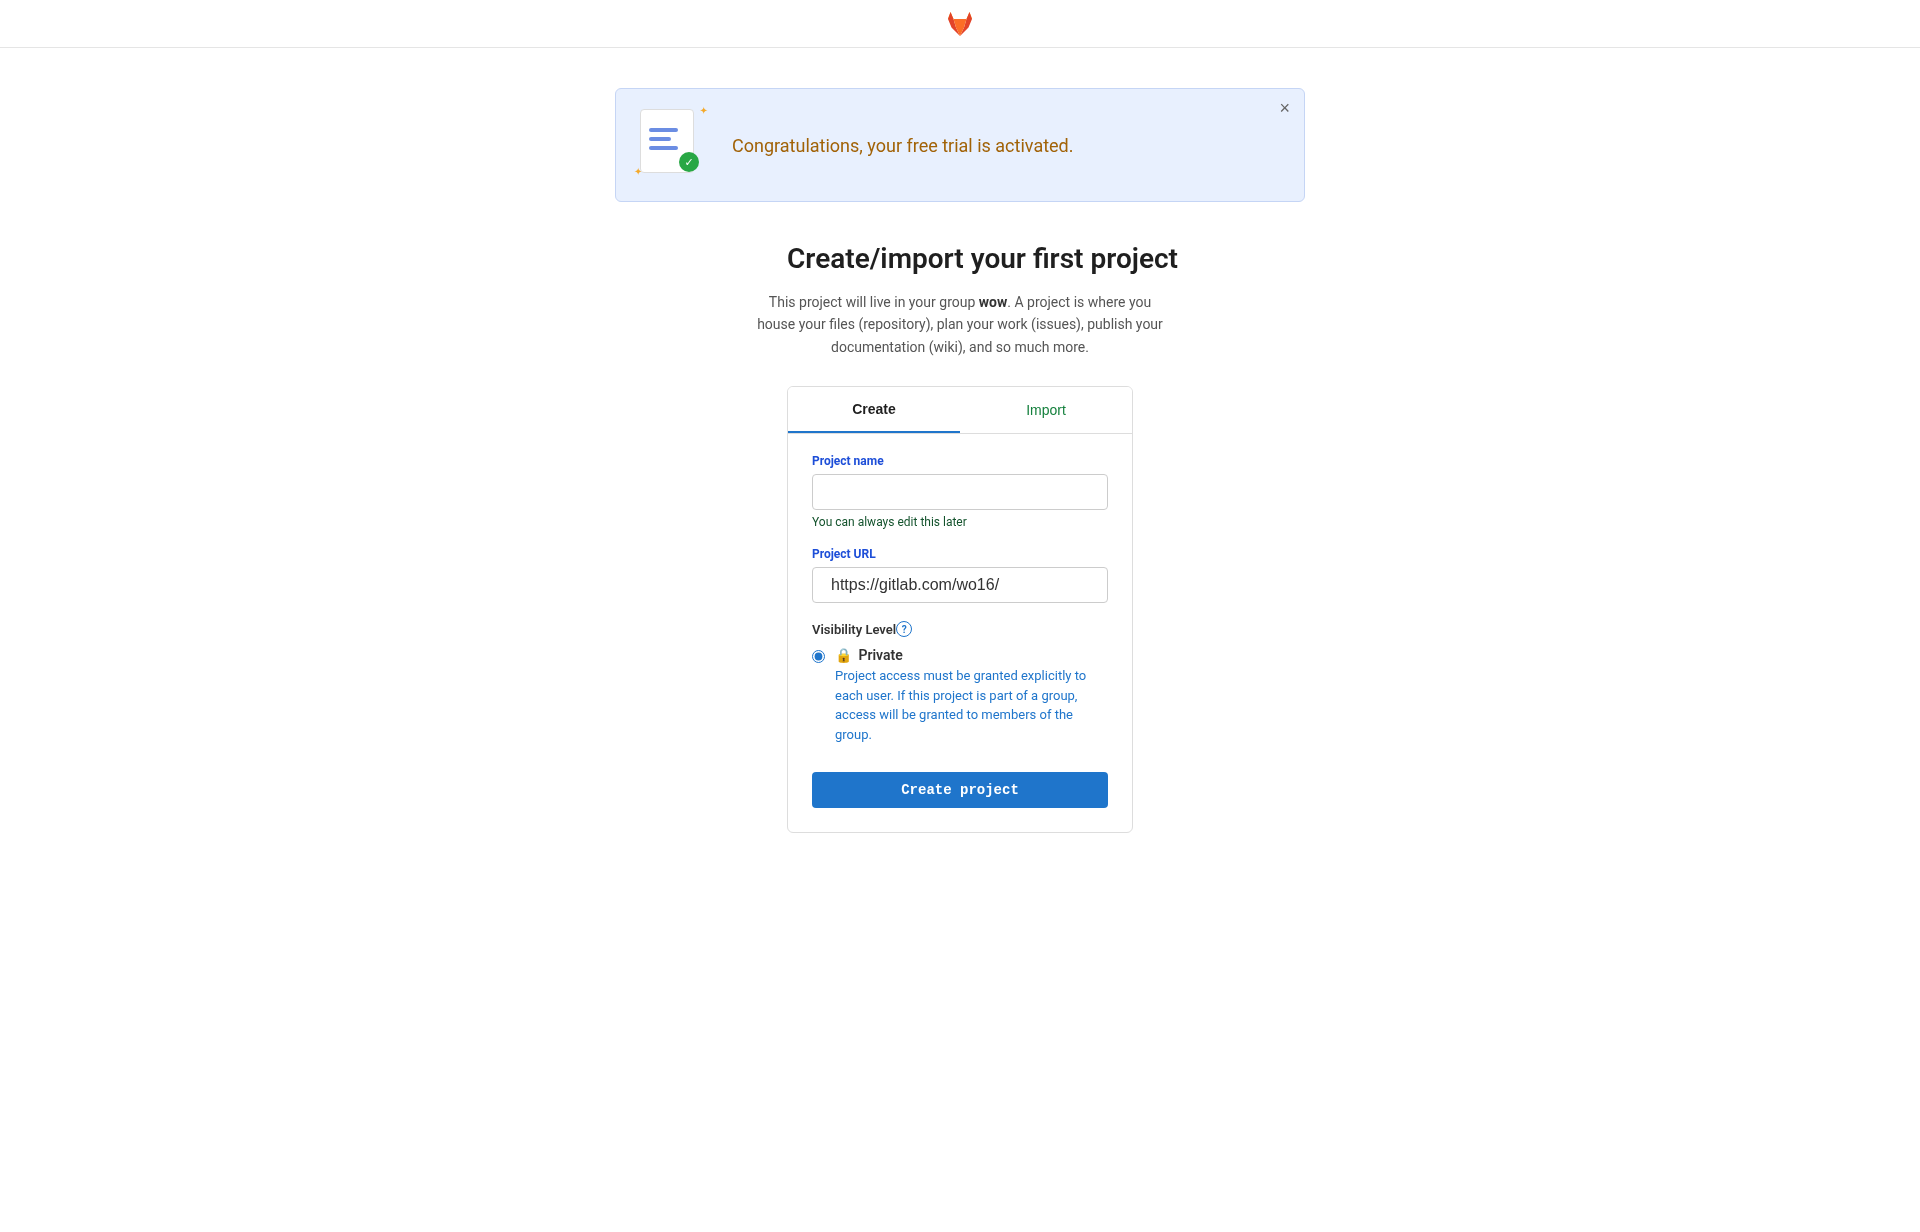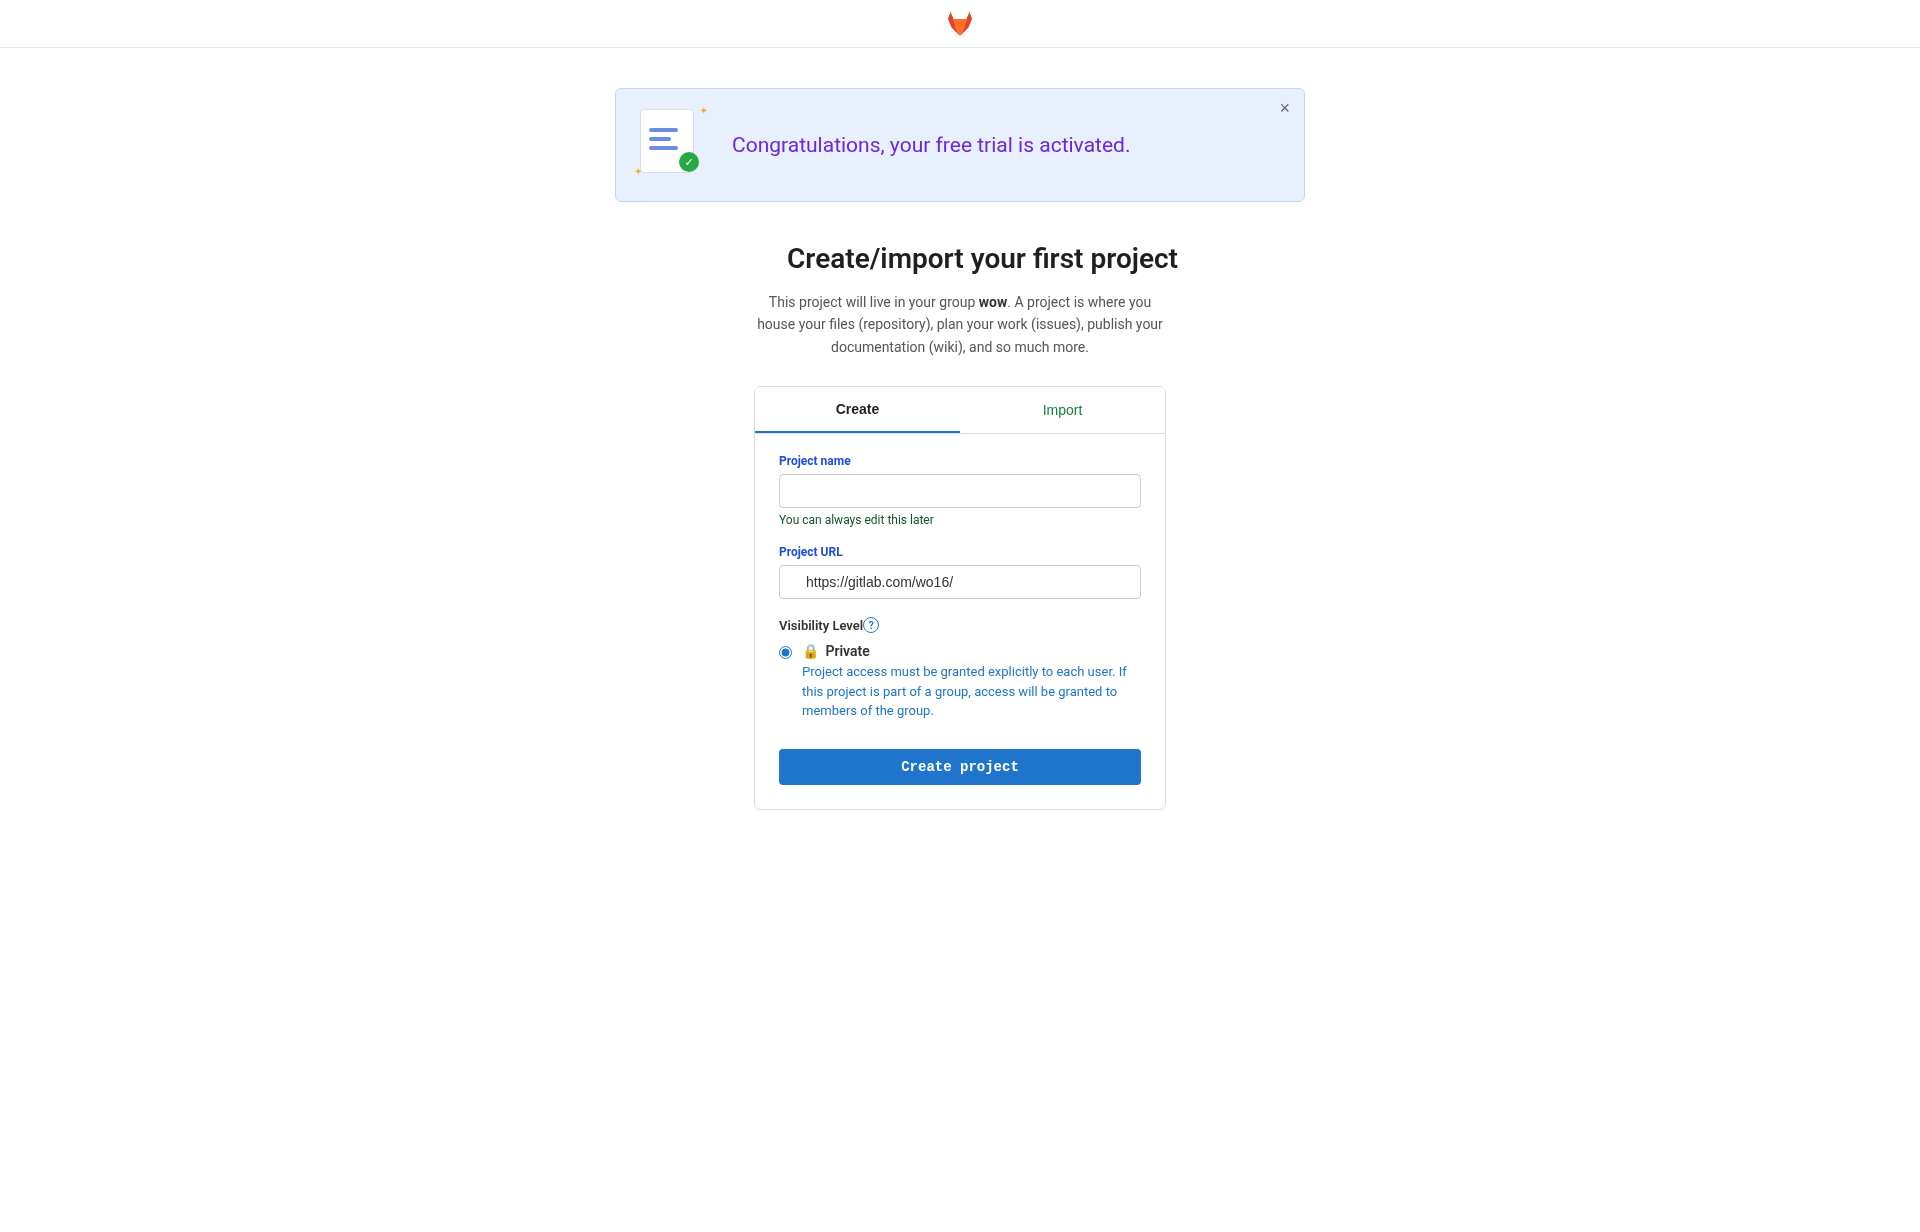--- a/index.html
+++ b/index.html
@@ -110,23 +110,23 @@
       position: absolute;
       color: #f4a92a;
       font-size: 14px;
     }
 
     .banner-sparkle.tl { top: 0; left: 0; }
     .banner-sparkle.tr { top: -4px; right: 4px; font-size: 10px; }
     .banner-sparkle.bl { bottom: 4px; left: -6px; font-size: 10px; }
 
     .banner-text {
-      font-size: 21px;
+      font-size: 18px;
       font-weight: 400;
-      color: #6d28d9;
+      color: #a16207;
     }
 
     
     .page-heading {
       font-size: 28px;
       font-weight: 600;
       color: #1f1f1f;
       margin-bottom: 16px;
       margin-left: 45px;
     }
@@ -140,21 +140,21 @@
       margin-bottom: 28px;
     }
 
     .page-description strong {
       font-weight: 700;
       color: #333;
     }
 
     
     .form-card {
-      width: 412px;
+      width: 346px;
       max-width: 100%;
       border: 1px solid #ddd;
       border-radius: 6px;
       overflow: hidden;
     }
 
     
     .tabs {
       display: flex;
       border-bottom: 1px solid #ddd;
@@ -189,24 +189,24 @@
     .form-label {
       display: block;
       font-size: 12px;
       font-weight: 700;
       color: #1d4ed8;
       margin-bottom: 6px;
     }
 
     .form-input {
       width: 100%;
-      padding: 8px 26px;
+      padding: 8px 18px;
       border: 1px solid #ccc;
       border-radius: 4px;
-      font-size: 14px;
+      font-size: 16px;
       color: #333;
       outline: none;
     }
 
     .form-hint {
       font-size: 12px;
       color: #14532d;
       margin-top: 5px;
     }
 

